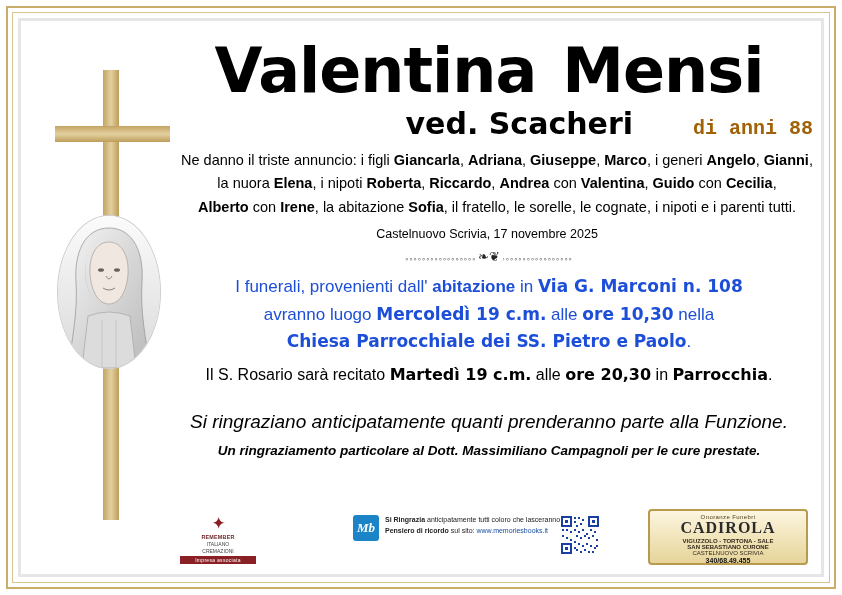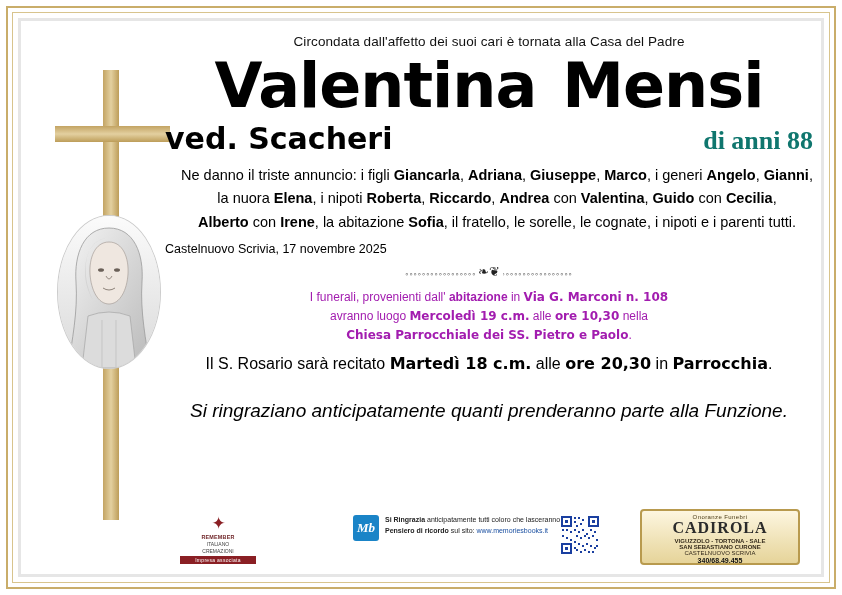--- a/index.html
+++ b/index.html
@@ -118,51 +118,51 @@
     letter-spacing: -1px;
     color: #000;
     margin: 6px 0 2px 0;
     white-space: nowrap;
   }
   .name .gap { display: inline-block; width: 26px; }
 
   .subline {
     display: flex;
     align-items: baseline;
-    justify-content: space-between;
+    justify-content: flex-end;
     gap: 60px;
     margin-top: 4px;
     margin-bottom: 8px;
   }
   .ved {
     font-family: "DejaVu Sans", sans-serif;
     font-weight: bold;
     font-size: 30px;
     color: #000;
   }
   .age {
-    font-family: Liberation Serif, serif;
-    font-weight: bold;
-    font-size: 26px;
-    color: #0f766e;
+    font-family: Liberation Mono, monospace;
+    font-weight: bold;
+    font-size: 20px;
+    color: #a16207;
   }
 
   .family {
     font-size: 14.5px;
     line-height: 1.62;
     color: #000;
     margin-top: 6px;
     font-family: "Liberation Sans", sans-serif;
     margin-left: 16px;
   }
   .family b { font-weight: bold; }
 
   .place-date {
     font-size: 12.5px;
-    text-align: left;
+    text-align: center;
     margin-top: 8px;
     padding-right: 4px;
     color: #000;
   }
 
   .divider {
     margin: 8px auto 10px auto;
     width: 250px;
     height: 14px;
     position: relative;
@@ -180,23 +180,23 @@
     left: 50%;
     top: 0px;
     transform: translateX(-50%);
     font-size: 13px;
     color: #222;
     background: #fff;
     padding: 0 3px;
   }
 
   .funeral {
-    font-size: 12px;
+    font-size: 17px;
     line-height: 1.55;
-    color: #a21caf;
+    color: #1d4ed8;
     font-family: "Liberation Sans", sans-serif;
   }
   .funeral b { font-weight: bold; }
   .funeral .big { font-family: "DejaVu Sans", sans-serif; font-weight: bold; }
 
   .rosary {
     font-size: 16px;
     line-height: 1.5;
     color: #000;
     margin-top: 8px;
@@ -295,21 +295,21 @@
   .qr {
     position: absolute;
     left: 390px;
     top: 6px;
     width: 40px;
     height: 40px;
   }
 
   .agency {
     position: absolute;
-    right: 16px;
+    right: 8px;
     top: 0px;
     width: 160px;
     height: 56px;
     border: 2px solid #b89a4e;
     border-radius: 4px;
     background: linear-gradient(to bottom, #fdf6e0, #f0e3b8 55%, #e6d49a);
     text-align: center;
     box-sizing: border-box;
     padding-top: 3px;
   }
@@ -382,21 +382,20 @@
       <ellipse cx="59" cy="54" rx="3" ry="1.8" fill="#6a6058"></ellipse>
       <path d="M48 60 Q51 66 54 60" stroke="#8d827a" stroke-width="0.9" fill="none"></path>
       <path d="M45 72 Q51 76 57 72" stroke="#8d827a" stroke-width="1" fill="none"></path>
       <path d="M30 100 Q51 92 72 100 L78 152 L24 152 Z" fill="#dcdcdc" stroke="#a5a5a5" stroke-width="0.7"></path>
       <path d="M44 104 L44 152 M58 104 L58 152" stroke="#bbbbbb" stroke-width="0.7"></path>
     </svg>
   </div>
 
   <div class="content">
 
-    <div class="announce-line">Circondata dall'affetto dei suoi cari è tornata alla Casa del Padre</div>
 
     <div class="name">
       <span>Valentina</span><span class="gap"></span><span>Mensi</span>
     </div>
 
     <div class="subline">
       <span class="ved">ved. Scacheri</span>
       <span class="age">di anni 88</span>
     </div>
 
@@ -413,24 +412,25 @@
       <div class="knot">❧❦</div>
     </div>
 
     <div class="funeral">
       <span>I funerali, provenienti dall' </span><b>abitazione</b><span> in </span><b class="big">Via G. Marconi n. 108</b><br>
       <span>avranno luogo </span><b class="big">Mercoledì 19 c.m.</b><span> alle </span><b class="big">ore 10,30</b><span> nella</span><br>
       <b class="big">Chiesa Parrocchiale dei SS. Pietro e Paolo</b><span>.</span>
     </div>
 
     <div class="rosary">
-      <span>Il S. Rosario sarà recitato </span><b>Martedì 18 c.m.</b><span> alle </span><b>ore 20,30</b><span> in </span><b>Parrocchia</b><span>.</span>
+      <span>Il S. Rosario sarà recitato </span><b>Martedì 19 c.m.</b><span> alle </span><b>ore 20,30</b><span> in </span><b>Parrocchia</b><span>.</span>
     </div>
 
     <div class="thanks">Si ringraziano anticipatamente quanti  prenderanno parte alla Funzione.</div>
+    <div class="thanks-special">Un ringraziamento particolare al Dott. Massimiliano Campagnoli per le cure prestate.</div>
   </div>
 
   <div class="footer">
 
     <div class="logo-remember">
       <div class="glyph">✦</div>
       <div class="l1">REMEMBER</div>
       <div class="l2">ITALIANO</div>
       <div class="l2">CREMAZIONI</div>
       <div class="bar">Impresa associata</div>

